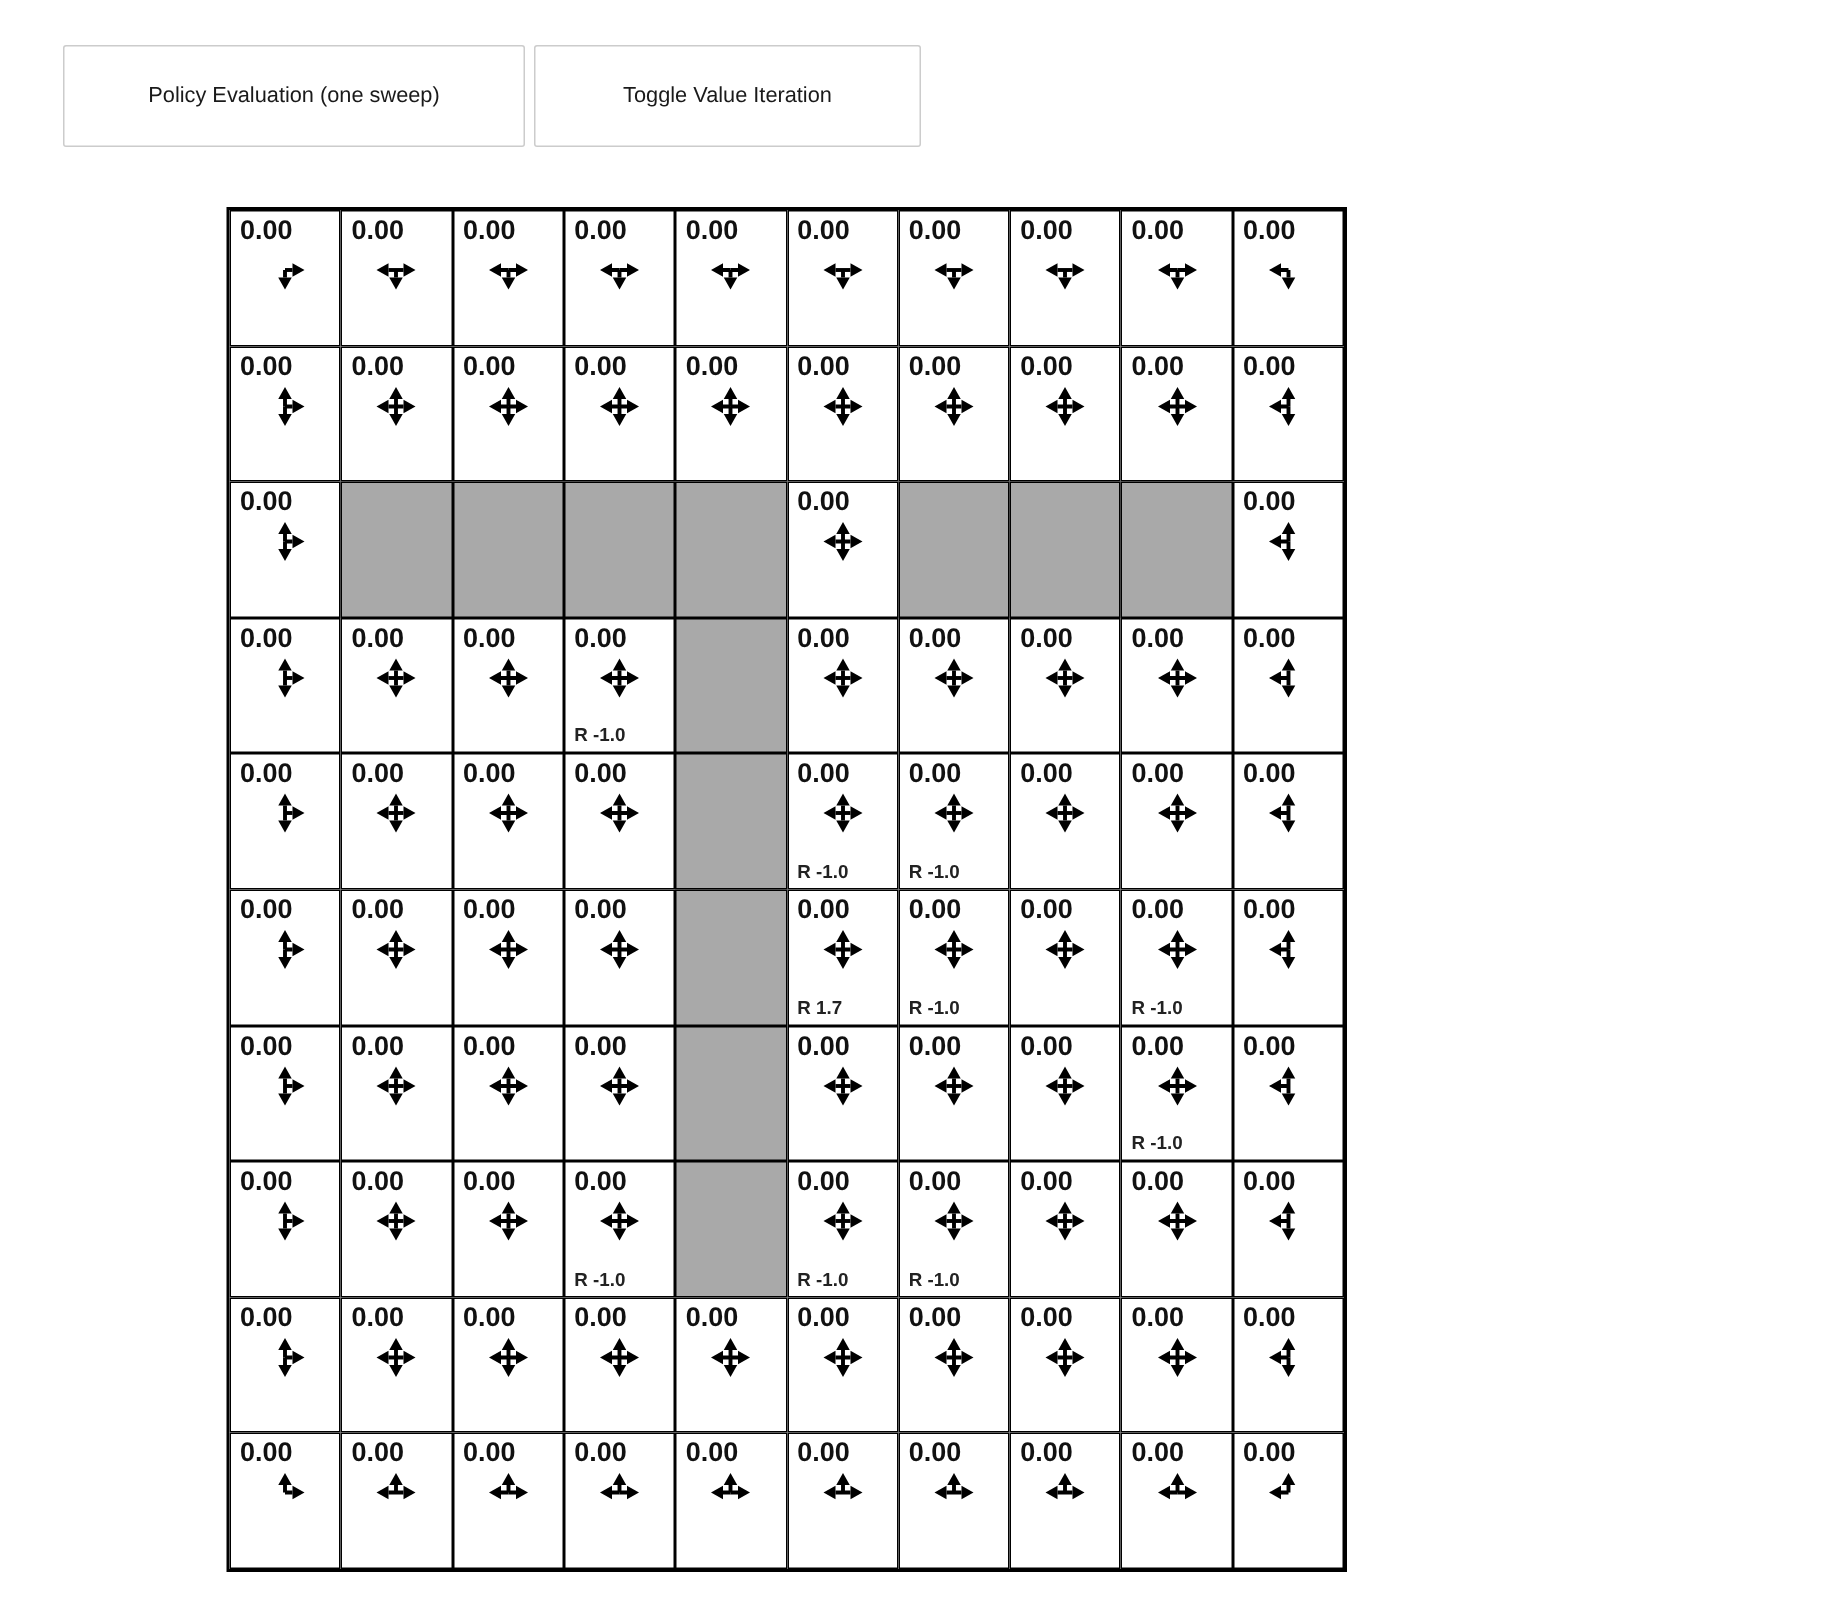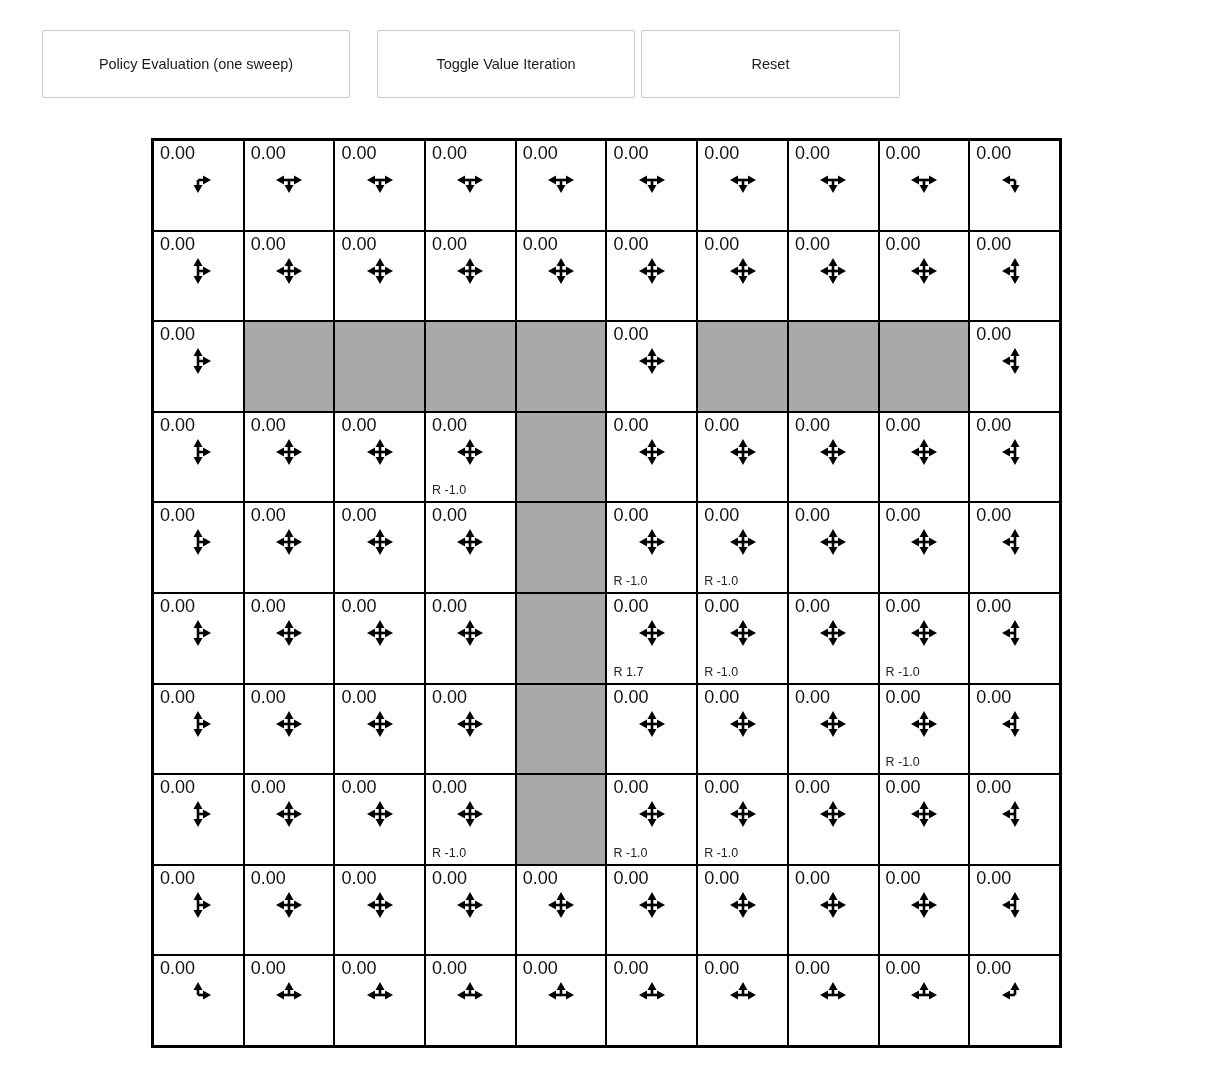--- a/index.html
+++ b/index.html
@@ -19,32 +19,33 @@
     font-family: "Liberation Sans", sans-serif;
     font-size: 14.5px;
     color: #1a1a1a;
     display: flex;
     align-items: center;
     justify-content: center;
     cursor: pointer;
   }
   .btn.w1 { width: 308px; }
   .btn.w2 { width: 258px; }
-  .btn.w3 { width: 258px; margin-left: 21px; }
+  .btn.w3 { width: 258px; }
   .btn.w4 { width: 259px; }
 
   .gridwrap { margin: 40px 0 0 151px; }
   .grid {
     display: grid;
     grid-template-columns: repeat(10, 1fr);
     grid-template-rows: repeat(10, 1fr);
-    width: 911px;
+    width: 747px;
     height: 910px;
     border: 2px solid #000000;
     background: #ffffff;
+    font-weight: bold;
   }
   .cell {
     position: relative;
     border: 1px solid #000000;
     background: #ffffff;
   }
   .cell.wall { background: #a9a9a9; }
   .val {
     position: absolute;
     top: 3px;
@@ -70,21 +71,20 @@
     color: #222222;
     margin-top: 20px;
   }
 </style>
 </head>
 <body>
 
 <div class="toolbar">
   <button class="btn w1">Policy Evaluation (one sweep)</button>
   <button class="btn w3">Toggle Value Iteration</button>
-  <button class="btn w4">Reset</button>
 </div>
 
 <div class="gridwrap">
   <div class="grid" id="grid">
       <div class="cell">
         <span class="val">0.00</span>
         <span class="arrows">
           <svg width="36" height="36" viewBox="0 0 36 36">
             <line x1="18" y1="18" x2="18" y2="23" stroke="#000000" stroke-width="2.6"></line>
             <polygon points="18,31 13.5,23 22.5,23" fill="#000000"></polygon>

